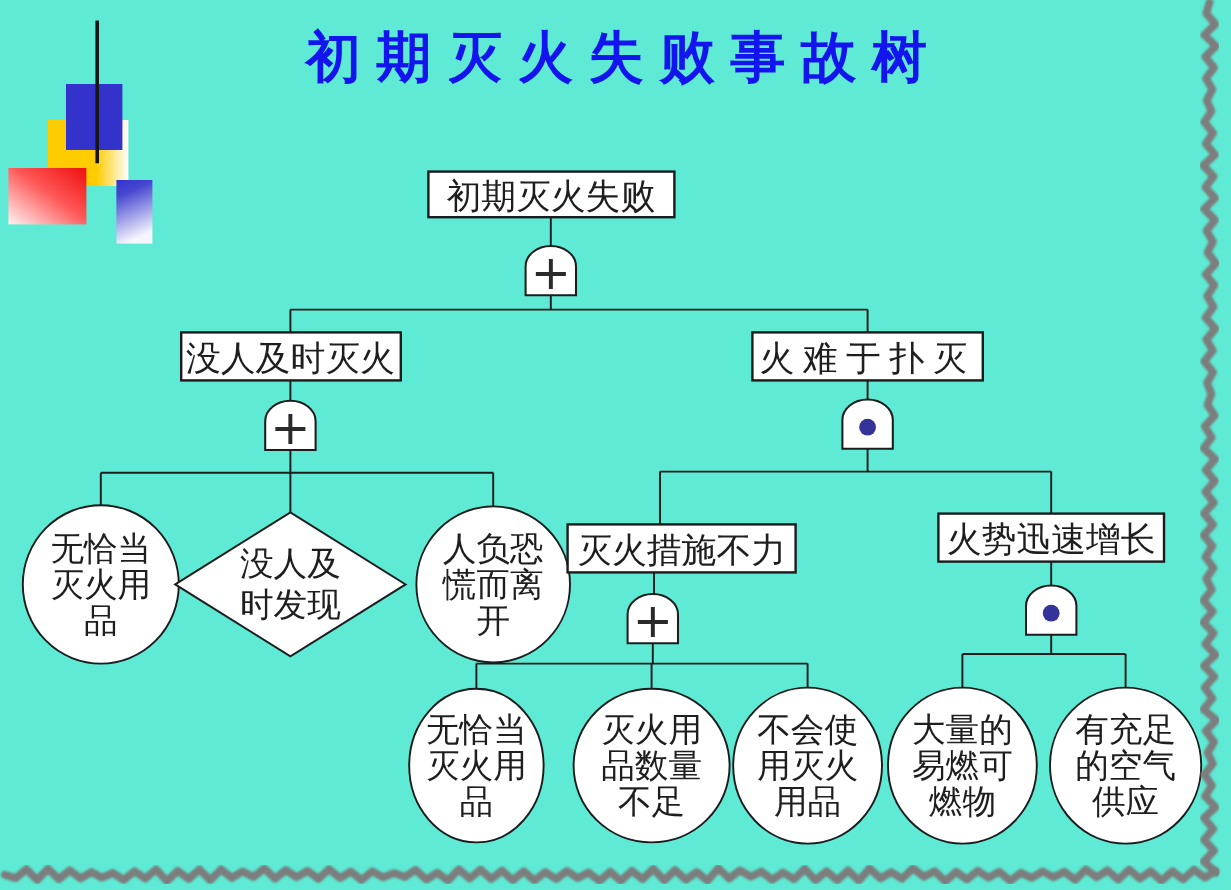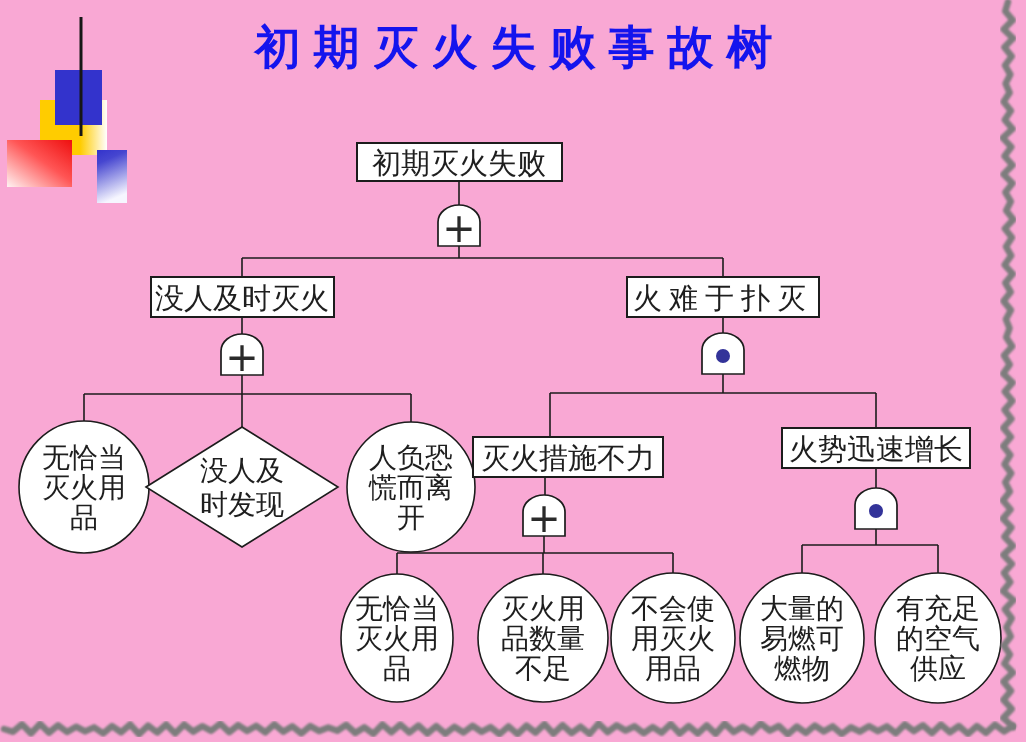--- a/index.html
+++ b/index.html
@@ -1,19 +1,19 @@
 <!DOCTYPE html>
 <html style="--c-title_blue: #1414ee; --c-line: #1c1c1c; --c-and_dot: #333399; --c-deco_blue: #3333cc; --c-deco_yellow: #ffcc00; --c-deco_red: #ee1111; --c-torn_edge_gray: #7d7d7d;"><head>
 <meta charset="utf-8">
 <style>
   html,body{margin:0;padding:0;background:#fff;}
   .slide{
     position:relative;
     width:1026px;height:742px;
-    background:#f9a8d4;
+    background:#5eead4;
     overflow:hidden;
     font-family:"DejaVu Serif","Liberation Serif",serif;
   }
   svg{position:absolute;left:0;top:0;}
   .title-text{
     font-family:"DejaVu Serif","Liberation Serif",serif;
     font-size:46px;font-weight:bold;letter-spacing:13px;
     fill:var(--c-title_blue);text-anchor:middle;dominant-baseline:central;
   }
   .box{fill:#ffffff;stroke:var(--c-line);stroke-width:2;}

